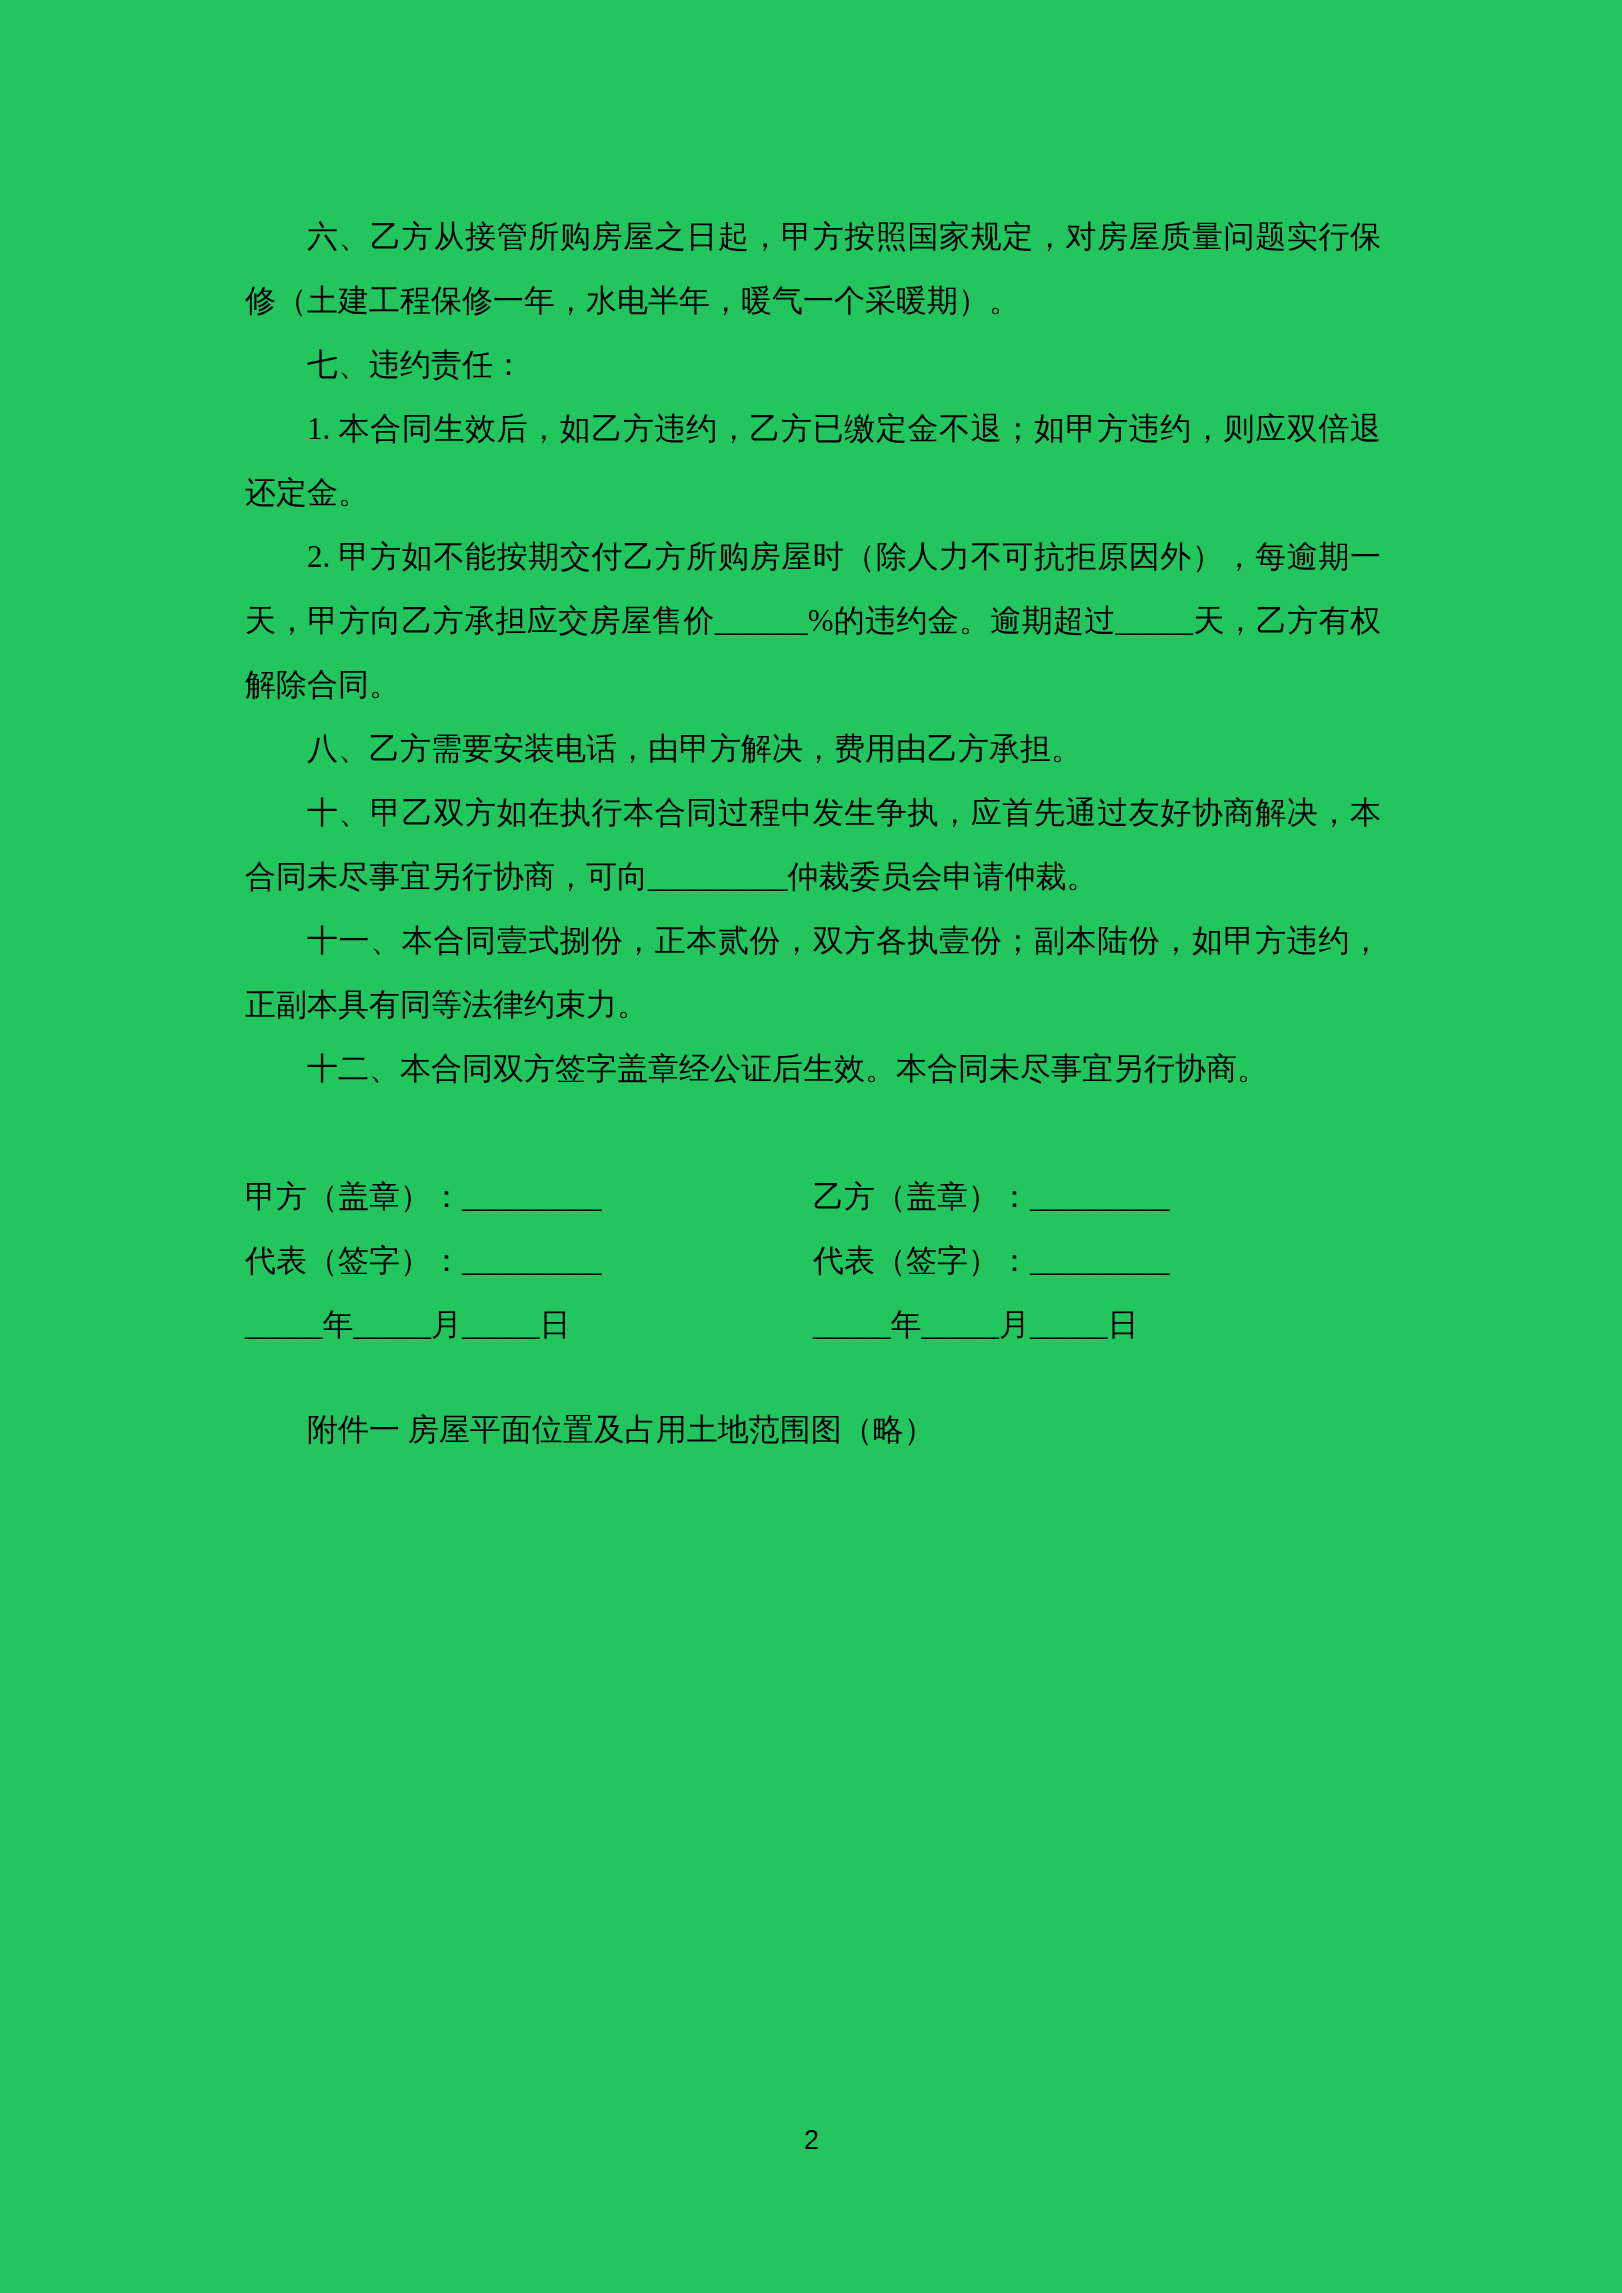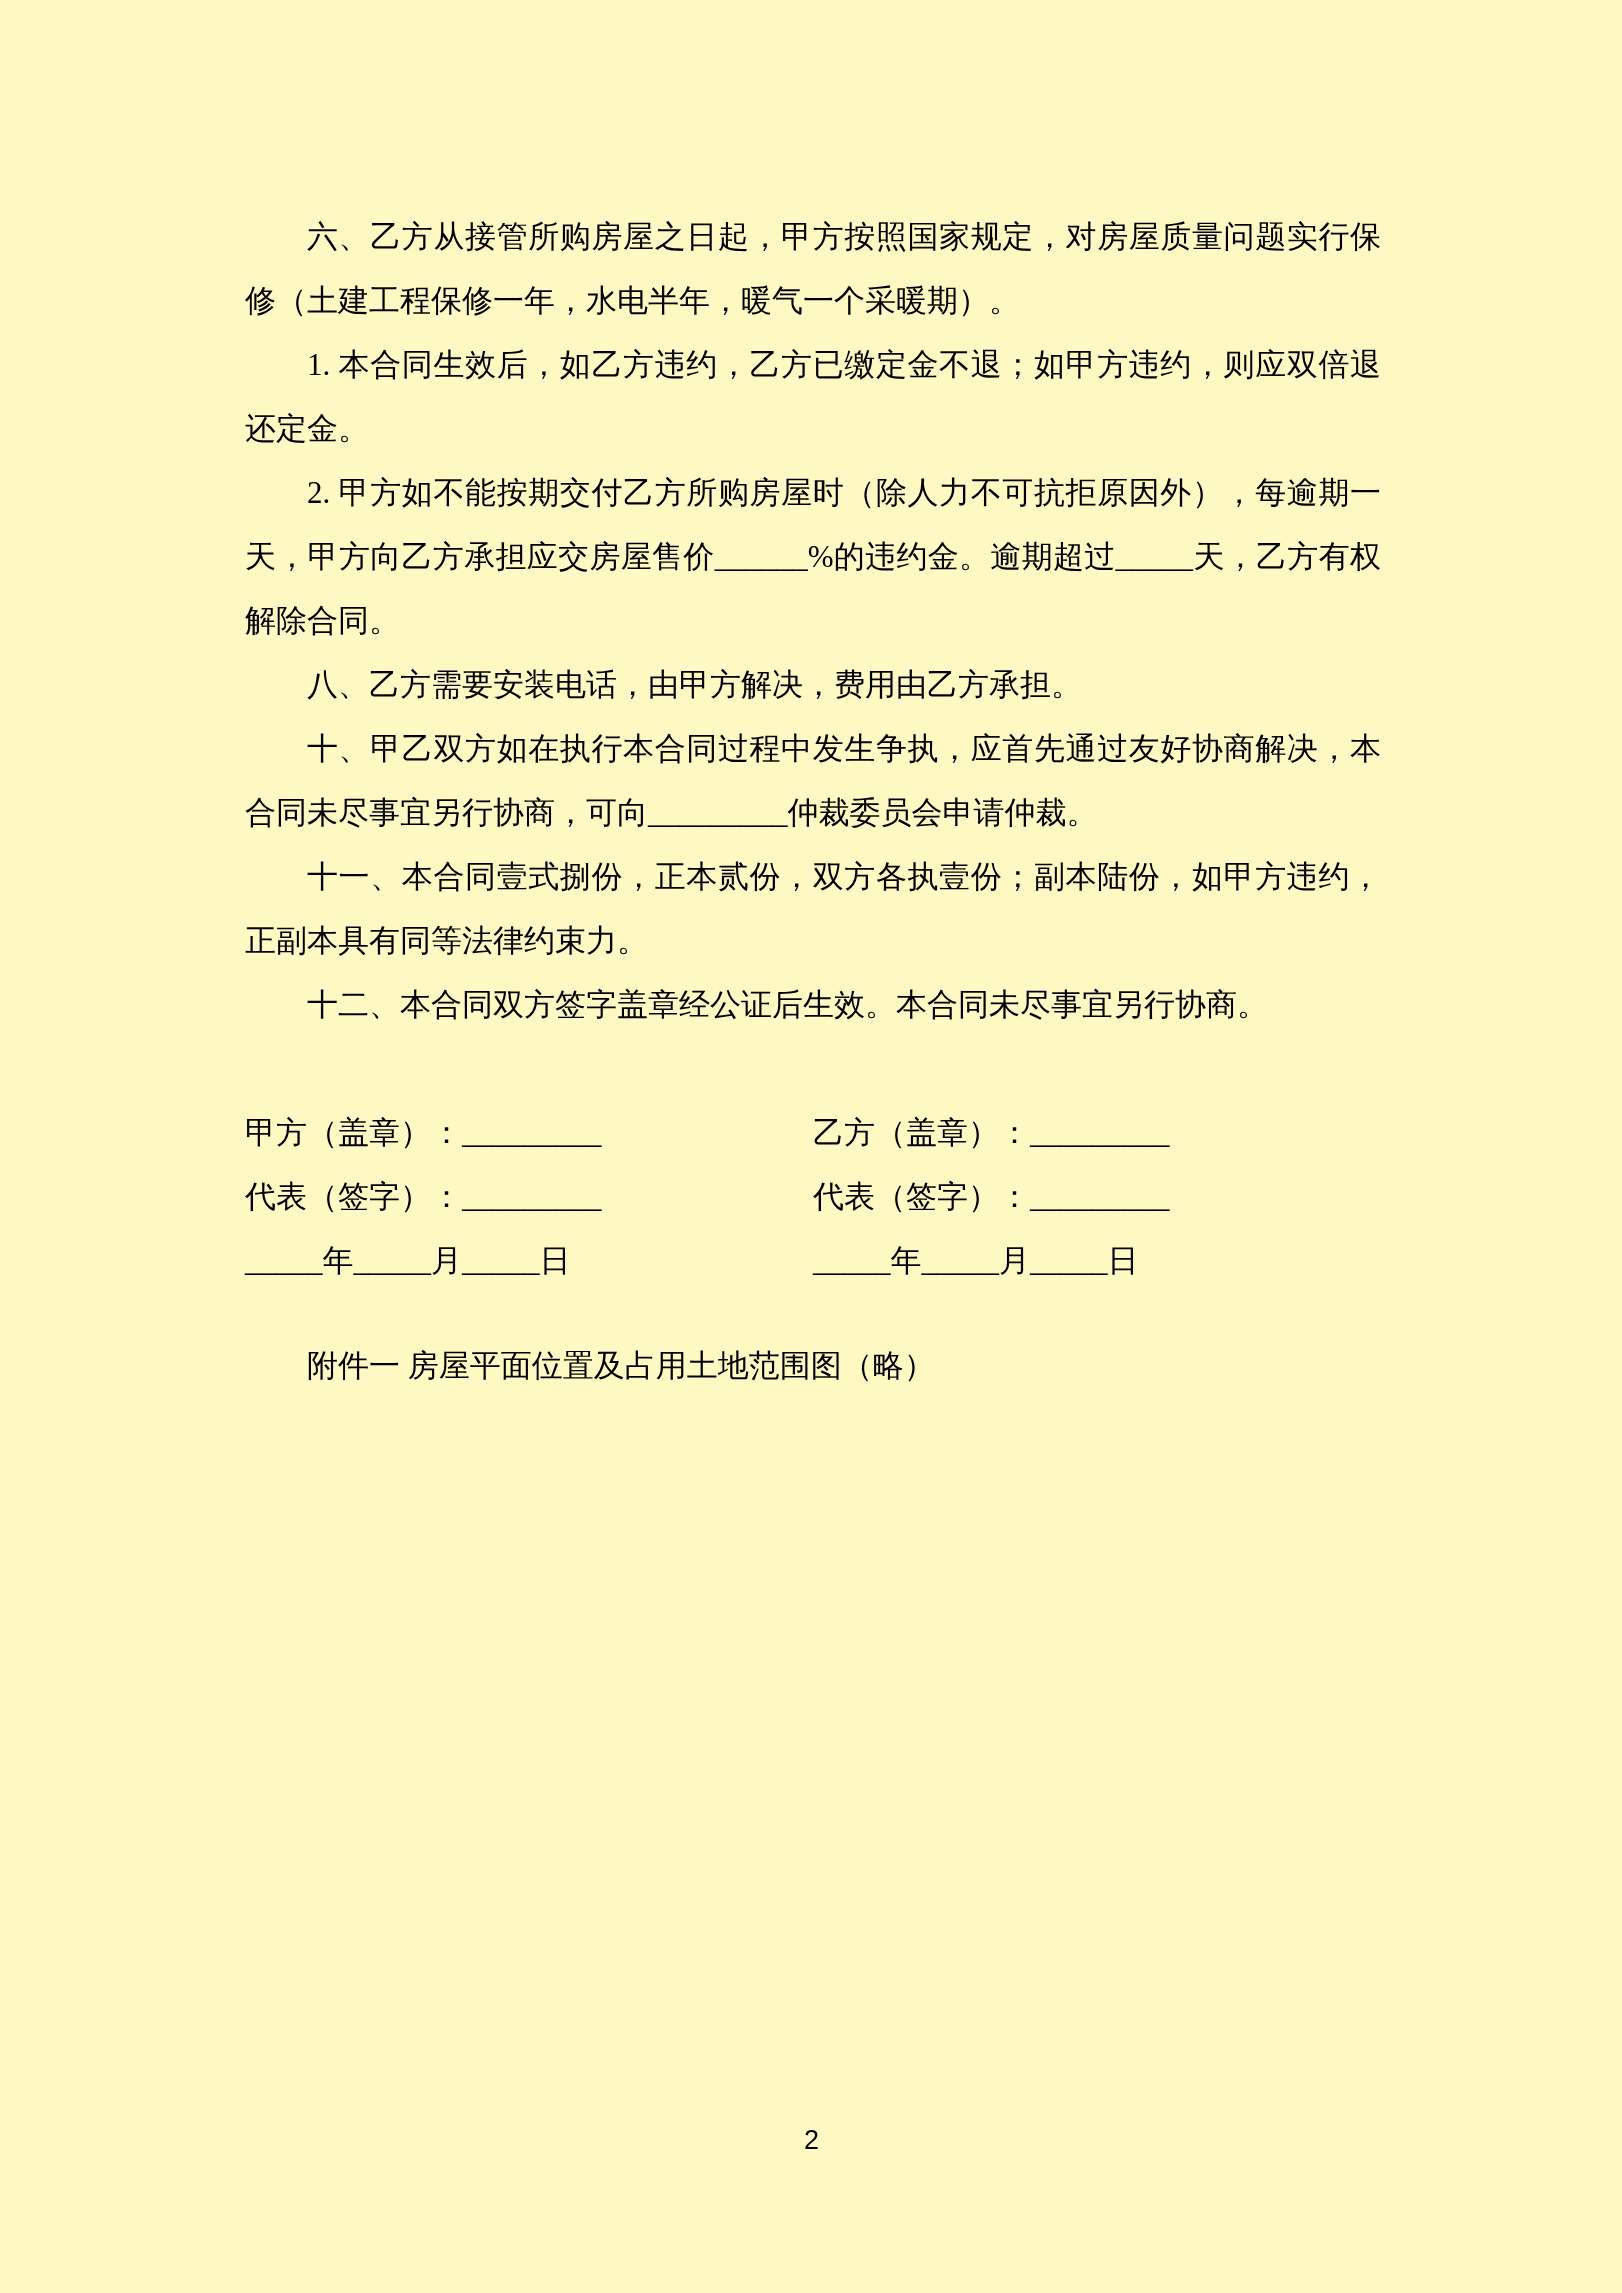--- a/index.html
+++ b/index.html
@@ -5,21 +5,21 @@
   html, body {
     margin: 0;
     padding: 0;
     background: #ffffff;
   }
   .page {
     position: relative;
     width: 1623px;
     height: 2294px;
     margin: 0 auto;
-    background: #fef9c3;
+    background: #22c55e;
     box-sizing: border-box;
     padding: 205px 242px 0 245px;
     font-family: "Liberation Serif", "DejaVu Serif", serif;
     font-size: 31px;
     line-height: 64px;
     color: #000000;
     overflow: hidden;
   }
   .clause {
     margin: 0;
@@ -59,20 +59,21 @@
     color: #000000;
   }
 </style>
 </head>
 <body>
 
 <div class="page">
 
   <div class="body-text">
     <p class="clause">六、乙方从接管所购房屋之日起，甲方按照国家规定，对房屋质量问题实行保修（土建工程保修一年，水电半年，暖气一个采暖期）。</p>
+    <p class="clause">七、违约责任：</p>
     <p class="clause">1. 本合同生效后，如乙方违约，乙方已缴定金不退；如甲方违约，则应双倍退还定金。</p>
     <p class="clause">2. 甲方如不能按期交付乙方所购房屋时（除人力不可抗拒原因外），每逾期一天，甲方向乙方承担应交房屋售价______%的违约金。逾期超过_____天，乙方有权解除合同。</p>
     <p class="clause">八、乙方需要安装电话，由甲方解决，费用由乙方承担。</p>
     <p class="clause">十、甲乙双方如在执行本合同过程中发生争执，应首先通过友好协商解决，本合同未尽事宜另行协商，可向_________仲裁委员会申请仲裁。</p>
     <p class="clause">十一、本合同壹式捌份，正本贰份，双方各执壹份；副本陆份，如甲方违约，正副本具有同等法律约束力。</p>
     <p class="clause">十二、本合同双方签字盖章经公证后生效。本合同未尽事宜另行协商。</p>
   </div>
 
   <div class="signature-block">
     <div class="sig-col">

